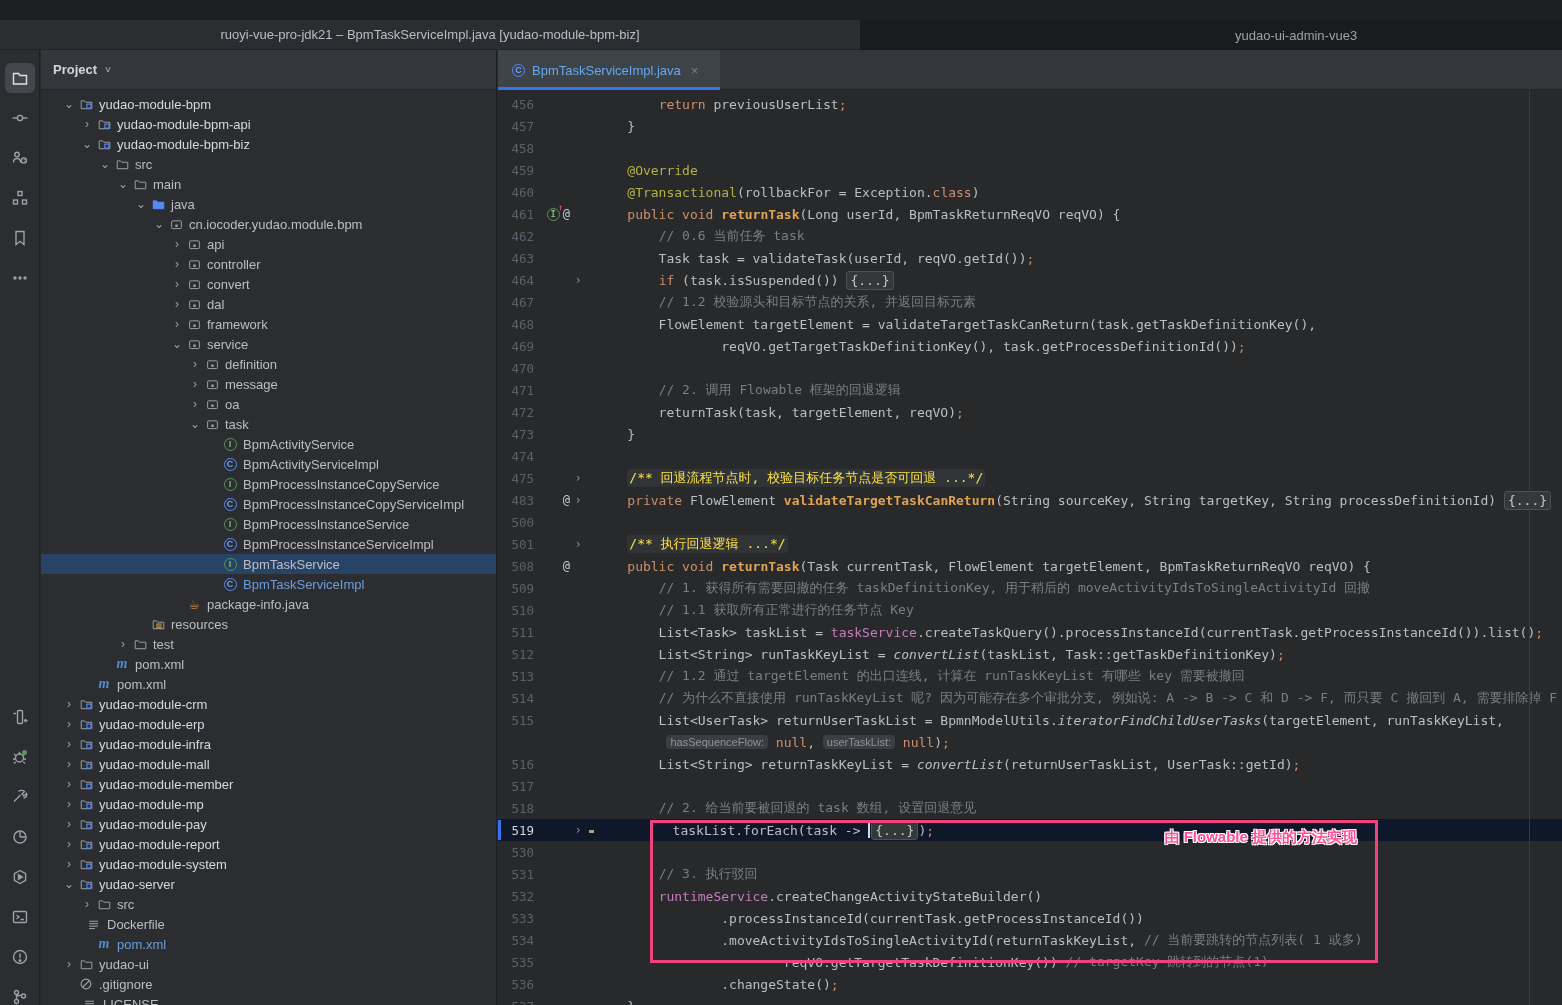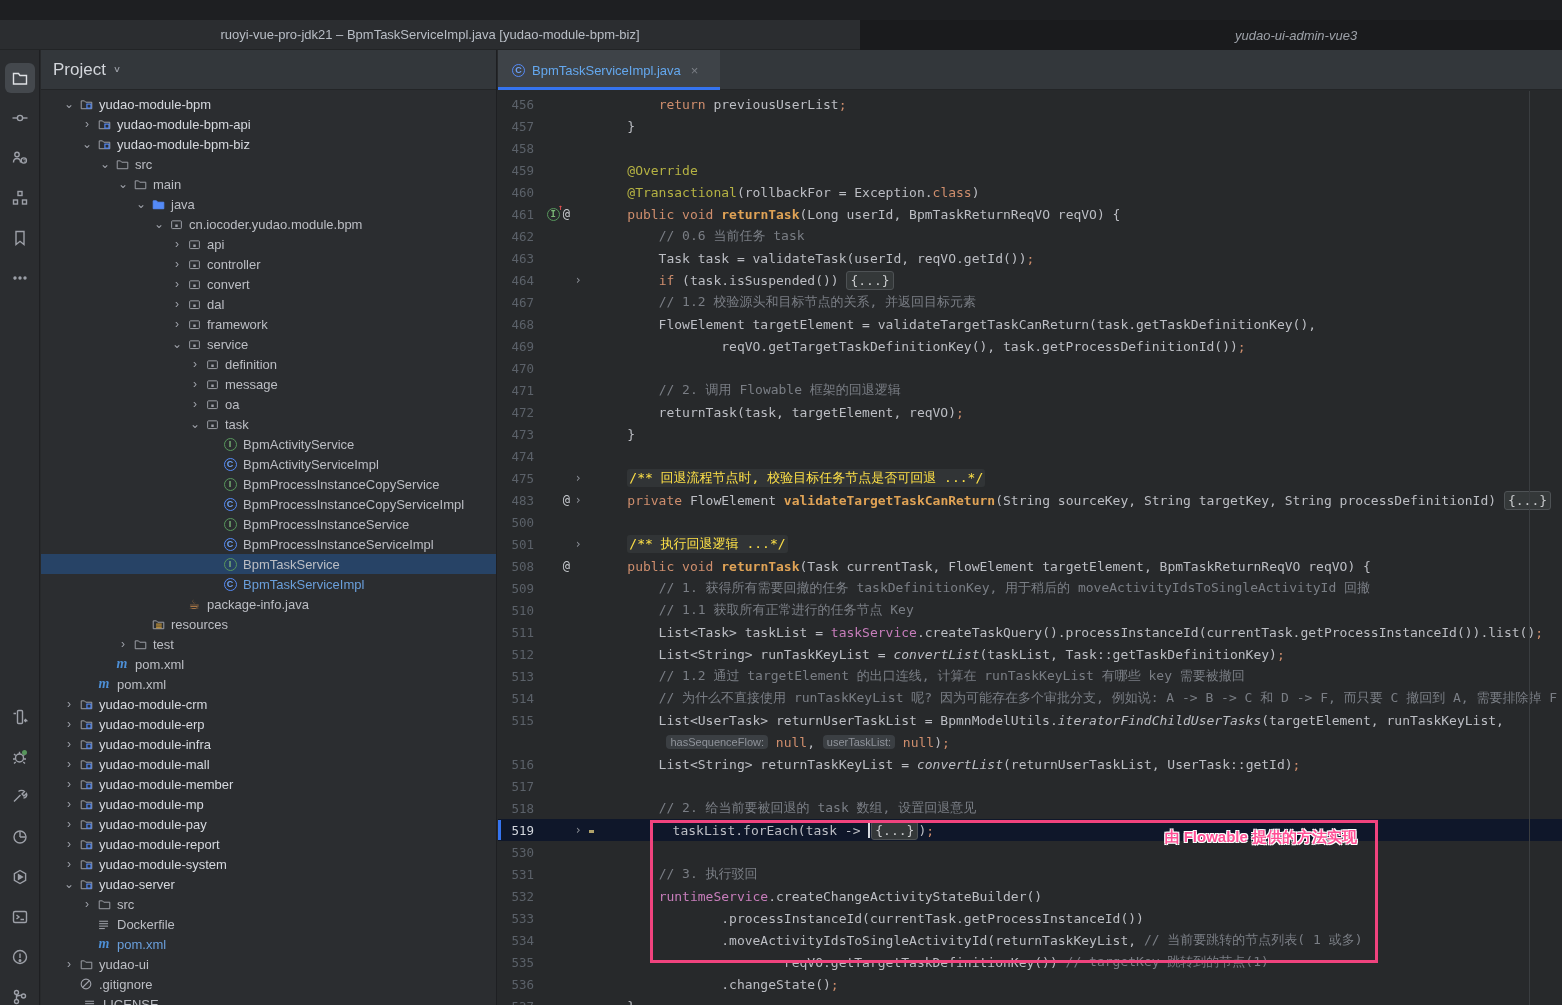--- a/index.html
+++ b/index.html
@@ -2,34 +2,34 @@
 <html><head>
 <meta charset="utf-8">
 <style>
   * { margin:0; padding:0; box-sizing:border-box; }
   html,body { width:1562px; height:1005px; overflow:hidden; background:#1e1f22; font-family:"Liberation Sans","DejaVu Sans",sans-serif; }
   #stage { position:relative; width:1562px; height:1005px; background:#27292b;margin-top:20px; }
 
   
   #titlebar { position:absolute; left:0; top:0; width:860px; height:30px; background:#2b2d30; display:flex; align-items:center; justify-content:center; border-bottom:1px solid #222426; }
   #titlebar .t { color:#b9bec6; font-size:13px; }
-  #titlebar2 { position:absolute; left:860px; top:0; width:702px; height:30px; background:#1a1b1d; display:flex; align-items:center;font-style:italic; }
+  #titlebar2 { position:absolute; left:860px; top:0; width:702px; height:30px; background:#1a1b1d; display:flex; align-items:center; }
   #titlebar2 .t { color:#9da1a8; font-size:13px; position:absolute; left:375px; }
 
   
   #activitybar { position:absolute; left:0; top:30px; width:40px; height:975px; background:#2b2d30; border-right:1px solid #1e1f22; display:flex; flex-direction:column; align-items:center; padding:8px 0; }
   .abar-icon { width:30px; height:30px; margin:5px 0; display:flex; align-items:center; justify-content:center; border-radius:6px; color:#9da0a8; }
   .abar-icon.active { background:#44484d; color:#dfe1e5; }
   .abar-icon svg { stroke:currentColor; fill:none; stroke-width:1.4; }
   #abar-spacer { flex:1; }
 
   
   #project-panel { position:absolute; left:41px; top:30px; width:456px; height:975px; background:#2b2d30; border-right:1px solid #1e1f22; overflow:hidden; }
   #project-header { height:40px; display:flex; align-items:center; padding-left:12px; border-bottom:1px solid #232527; background:#33373b; }
-  #project-header .ph-label { color:#d3d6db; font-size:17px; font-weight:normal; }
+  #project-header .ph-label { color:#d3d6db; font-size:13px; font-weight:bold; }
   #project-header .ph-chev { color:#9da0a8; font-size:11px; margin-left:7px; transform:scaleY(0.8); }
   #tree { padding-top:4px; }
   .trow { height:20px; display:flex; align-items:center; font-size:13px; color:#bcbec4; white-space:nowrap; position:relative; }
   .trow.selected { background:#274366; }
   .trow .chev { width:16px; text-align:center; color:#9da0a8; font-size:12px; flex:none; }
   .trow .ticon { width:18px; flex:none; display:flex; align-items:center; justify-content:center; }
   .trow .tlabel { margin-left:4px; }
   .trow.bold .tlabel { font-weight:normal; color:#d5d8de; }
   .trow.openfile .tlabel { color:#6a9fdb; }
   .mvn { color:#4d8fd6; font-style:italic; font-weight:bold; font-family:"Liberation Serif","DejaVu Serif",serif; font-size:14px; }
@@ -564,21 +564,21 @@
         </div>
         <div class="trow" style="padding-left: 38px;">
           <span class="chev">›</span>
           <span class="ticon">
             <svg class="ticon-svg" width="15" height="13" viewBox="0 0 16 16">
               <path d="M1.5 3.5h4l1.5 1.7h7.5v8H1.5z" fill="none" stroke="#9da0a8" stroke-width="1.2"></path>
             </svg>
           </span>
           <span class="tlabel">src</span>
         </div>
-        <div class="trow" style="padding-left: 38px;">
+        <div class="trow" style="padding-left: 28px;">
           <span class="chev"></span>
           <span class="ticon">
             <svg class="ticon-svg" width="14" height="13" viewBox="0 0 16 16">
               <g stroke="#9da0a8" stroke-width="1.3">
                 <line x1="2" y1="4" x2="13" y2="4"></line>
                 <line x1="2" y1="7" x2="13" y2="7"></line>
                 <line x1="2" y1="10" x2="13" y2="10"></line>
                 <line x1="2" y1="13" x2="9" y2="13"></line>
               </g>
             </svg>

